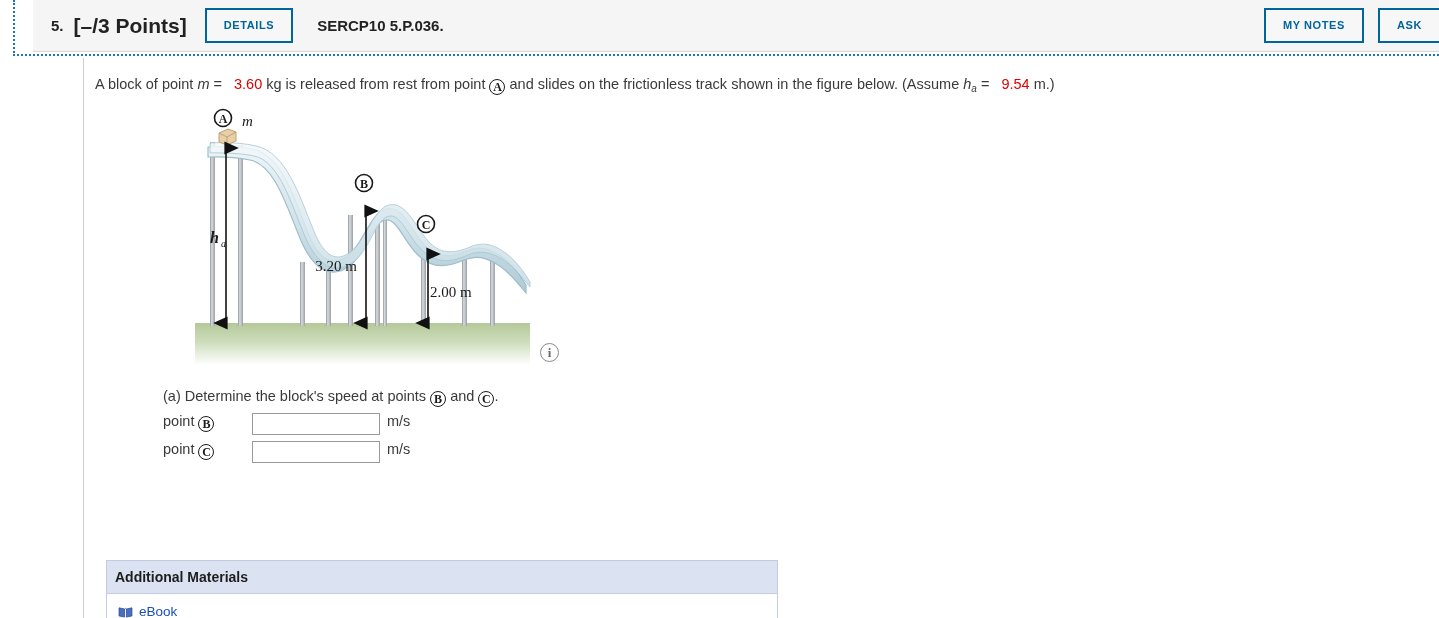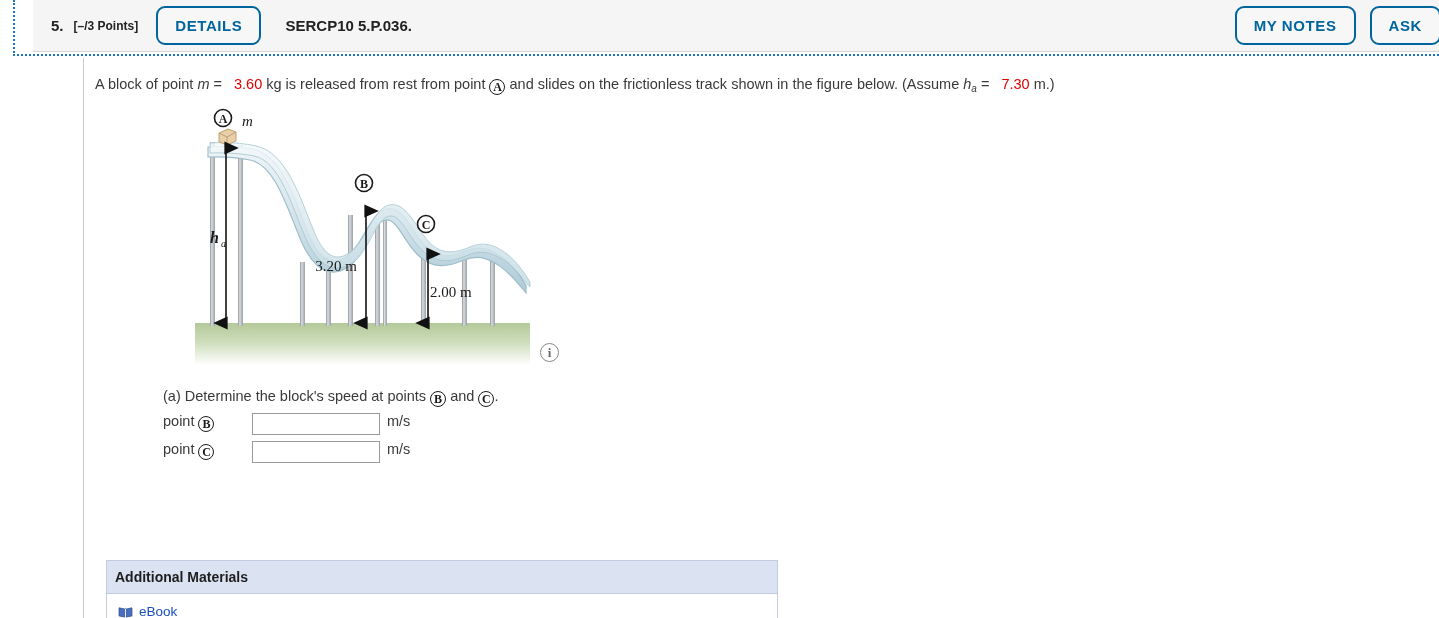--- a/index.html
+++ b/index.html
@@ -40,33 +40,33 @@
     box-sizing: border-box;
   }
   .qnum {
     font-size: 15px;
     font-weight: bold;
     color: #222222;
     margin-left: 18px;
     white-space: nowrap;
   }
   .qpoints {
-    font-size: 12px;
+    font-size: 21px;
     font-weight: bold;
     color: #222222;
     margin-left: 10px;
     white-space: nowrap;
   }
   .btn-outline {
     margin-left: 18px;
     border: 2px solid #00659c;
-    border-radius: 9px;
+    border-radius: 0;
     background: #f7f7f7;
     color: #00659c;
-    font-size: 15px;
+    font-size: 11px;
     font-weight: bold;
     letter-spacing: .6px;
     padding: 10px 17px;
     line-height: 1;
     cursor: pointer;
     white-space: nowrap;
   }
   .qtag {
     font-size: 15px;
     font-weight: bold;
@@ -224,21 +224,21 @@
       <span class="header-right">
         <button class="btn-outline">MY NOTES</button>
         <button class="btn-outline">ASK</button>
       </span>
     </div>
   </div>
 
   <div class="left-rule"></div>
 
   <div class="stem">
-    <span>A block of point </span><span class="var">m</span><span> = </span><span class="red">3.60</span><span> kg is released from rest from point </span><span class="pt">A</span><span> and slides on the frictionless track shown in the figure below. (Assume </span><span class="var">h</span><span class="sub">a</span><span> = </span><span class="red">7.30</span><span> m.)</span>
+    <span>A block of point </span><span class="var">m</span><span> = </span><span class="red">3.60</span><span> kg is released from rest from point </span><span class="pt">A</span><span> and slides on the frictionless track shown in the figure below. (Assume </span><span class="var">h</span><span class="sub">a</span><span> = </span><span class="red">9.54</span><span> m.)</span>
   </div>
 
   <div class="figure">
     <svg width="360" height="260" viewBox="0 0 360 260">
       <defs>
         <linearGradient id="groundGrad" x1="0" y1="0" x2="0" y2="1">
           <stop offset="0%" stop-color="#b4c99a"></stop>
           <stop offset="45%" stop-color="#cdddbb"></stop>
           <stop offset="100%" stop-color="#ffffff"></stop>
         </linearGradient>

